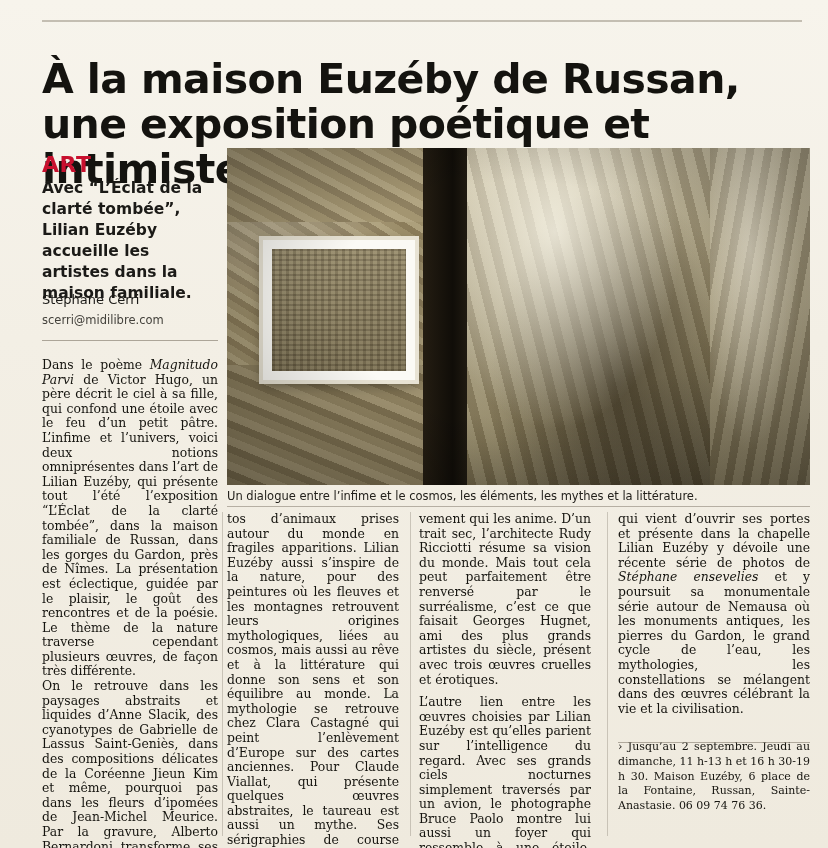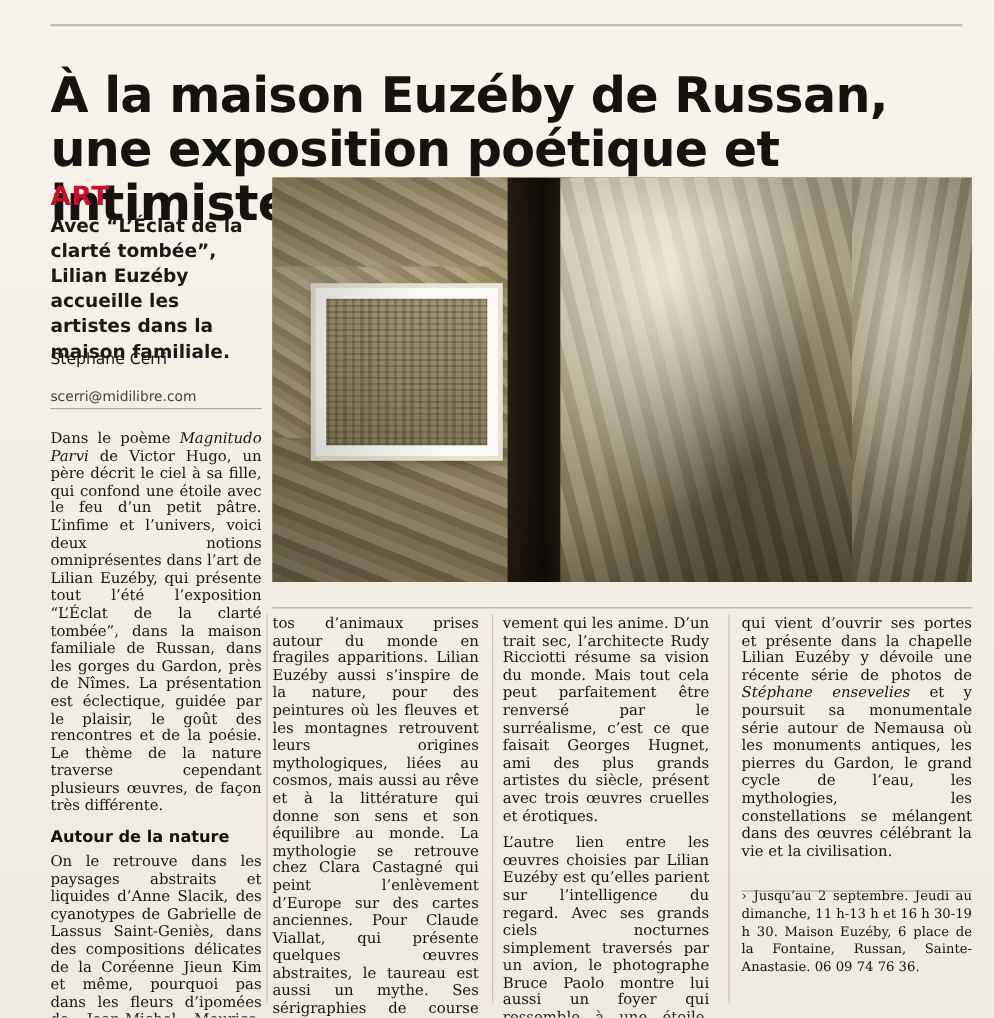--- a/index.html
+++ b/index.html
@@ -47,21 +47,21 @@
   }
   .byline{
     position:absolute;left:42px;top:292px;width:176px;
   }
   .byline .name{
     font-family:"DejaVu Sans", sans-serif;
     font-weight:400;font-size:13px;color:#1b1a17;
   }
   .byline .mail{
     font-family:"DejaVu Sans", sans-serif;
-    font-size:11.5px;color:#44423c;margin-top:16px;
+    font-size:11.5px;color:#44423c;margin-top:6px;
   }
   .byline-rule{
     position:absolute;left:42px;top:340px;width:176px;height:1px;
     background:#8d8678;opacity:.7;
   }
   
   .photo{
     position:absolute;left:227px;top:148px;width:583px;height:337px;
     overflow:hidden;
     background:#6b6049;
@@ -190,29 +190,29 @@
     <div class="wallBottom"></div>
     <div class="frame">
       <div class="art"></div>
     </div>
     <div class="darkband"></div>
     <div class="rock"></div>
     <div class="rockR"></div>
     <div class="vign"></div>
   </div>
 
+  <div class="caption">Un dialogue entre l’infime et le cosmos, les éléments, les mythes et la littérature.</div>
   <div class="cap-rule"></div>
 
   <div class="vrule" style="left:222px;top:512px;height:324px;"></div>
   <div class="vrule" style="left:410px;top:512px;height:324px;"></div>
   <div class="vrule" style="left:607px;top:512px;height:324px;"></div>
 
   <div class="col c1">
     <p>Dans le poème <span class="it">Magnitudo Parvi</span> de Victor Hugo, un père décrit le ciel à sa fille, qui confond une étoile avec le feu d’un petit pâtre. L’infime et l’univers, voici deux notions omniprésentes dans l’art de Lilian Euzéby, qui présente tout l’été l’exposition “L’Éclat de la clarté tombée”, dans la maison familiale de Russan, dans les gorges du Gardon, près de Nîmes. La présentation est éclectique, guidée par le plaisir, le goût des rencontres et de la poésie. Le thème de la nature traverse cependant plusieurs œuvres, de façon très différente.</p>
-    <div class="subhead">Autour de la nature</div>
     <p>On le retrouve dans les paysages abstraits et liquides d’Anne Slacik, des cyanotypes de Gabrielle de Lassus Saint-Geniès, dans des compositions délicates de la Coréenne Jieun Kim et même, pourquoi pas dans les fleurs d’ipomées de Jean-Michel Meurice. Par la gravure, Alberto Bernardoni transforme ses pho-</p>
   </div>
 
   <div class="col c2">
     <p>tos d’animaux prises autour du monde en fragiles apparitions. Lilian Euzéby aussi s’inspire de la nature, pour des peintures où les fleuves et les montagnes retrouvent leurs origines mythologiques, liées au cosmos, mais aussi au rêve et à la littérature qui donne son sens et son équilibre au monde. La mythologie se retrouve chez Clara Castagné qui peint l’enlèvement d’Europe sur des cartes anciennes. Pour Claude Viallat, qui présente quelques œuvres abstraites, le taureau est aussi un mythe. Ses sérigraphies de course camarguaise de 1995 impressionnent par le travail sur la réserve et le mou-</p>
   </div>
 
   <div class="col c3">
     <p>vement qui les anime. D’un trait sec, l’architecte Rudy Ricciotti résume sa vision du monde. Mais tout cela peut parfaitement être renversé par le surréalisme, c’est ce que faisait Georges Hugnet, ami des plus grands artistes du siècle, présent avec trois œuvres cruelles et érotiques.</p>
     <p style="margin-top:8px;">L’autre lien entre les œuvres choisies par Lilian Euzéby est qu’elles parient sur l’intelligence du regard. Avec ses grands ciels nocturnes simplement traversés par un avion, le photographe Bruce Paolo montre lui aussi un foyer qui ressemble à une étoile. L’exposition peut se prolonger au prieuré du pont Saint-Nicolas</p>

